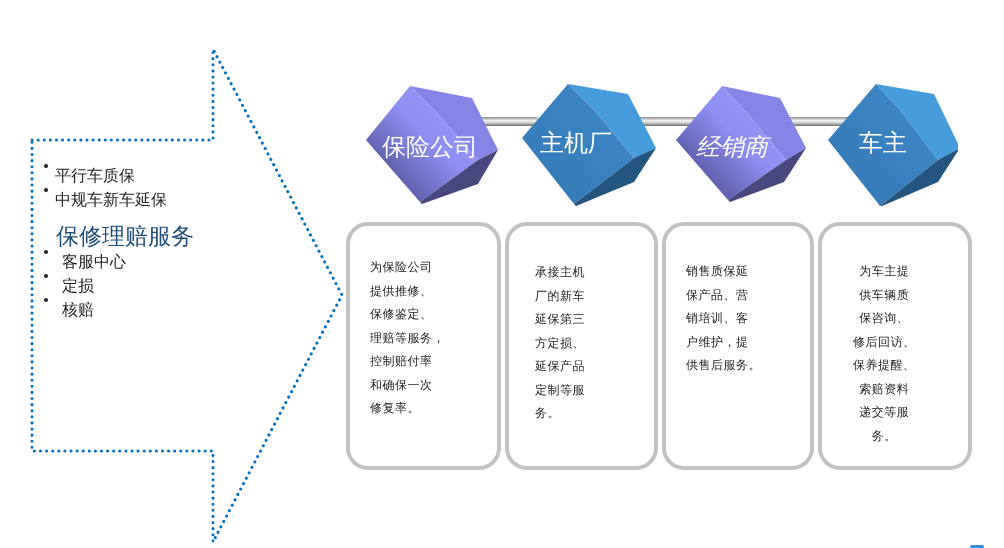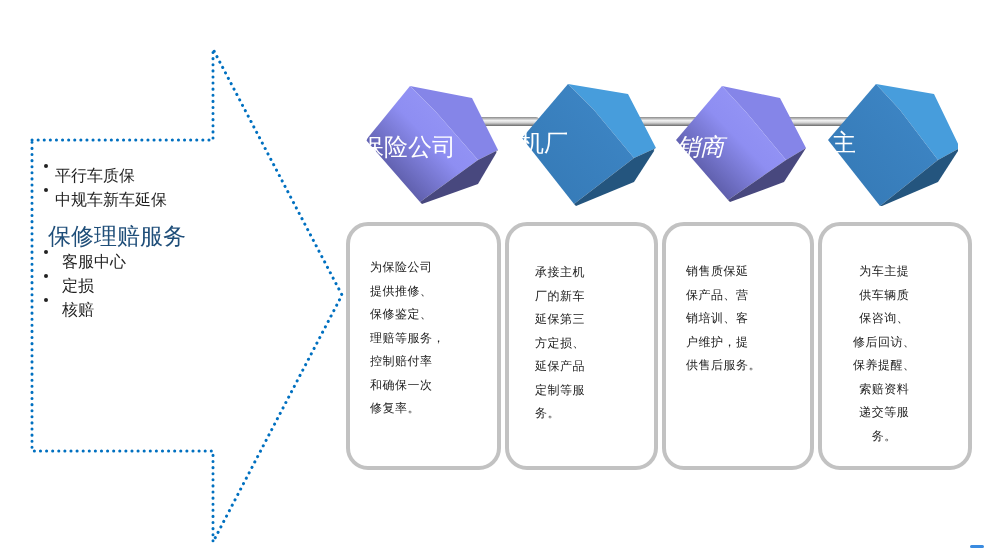--- a/index.html
+++ b/index.html
@@ -6,35 +6,35 @@
   body {
     width:1004px; height:548px; position:relative; overflow:hidden;
     background:#ffffff;
     font-family:"DejaVu Sans", "Liberation Sans", sans-serif;
   }
   #arrow-svg { position:absolute; left:0; top:0; width:1004px; height:548px; }
 
   .left-panel { position:absolute; left:44px; top:164px; width:180px; }
   .section-title { font-family:"DejaVu Serif","Liberation Serif",serif; font-size:22px; line-height:28px; }
   .title-green { color:#2e8b2e; }
-  .title-blue { color:#1f4e79; margin-top:10px; margin-left:4px; font-size:23px; }
+  .title-blue { color:#1f4e79; margin-top:10px; margin-left:12px; font-size:23px; }
   .bullet-list { list-style:none; margin:0; padding:0; }
   .bullet-list li { font-size:16px; line-height:24px; color:#222; display:flex; align-items:flex-start; }
   .bullet-list li .dot { width:4px; height:4px; background:#222; border-radius:50%; margin-right:7px; flex:none; }
   .list-2 li .dot { margin-right:14px; }
 
   .connector {
     position:absolute; height:9px; border-radius:5px;
     background:linear-gradient(to bottom,#8a8a8a 0%,#f2f2f2 40%,#d0d0d0 65%,#6a6a6a 100%);
   }
 
   .cube { position:absolute; width:140px; height:140px; }
   .cube svg { position:absolute; left:0; top:0; }
   .cube-label {
-    position:absolute; left:0; right:0; top:50px; 
+    position:absolute; left:0; right:0; top:50px; text-align:center;
     color:#ffffff; font-family:"DejaVu Serif","Liberation Serif",serif;
     font-size:24px; line-height:30px;
   }
 
   .desc-box {
     position:absolute; top:222px; height:248px;
     border:4px solid #c2c2c2; border-radius:22px; background:#fff;
     box-sizing:border-box;
   }
   .desc-text {

